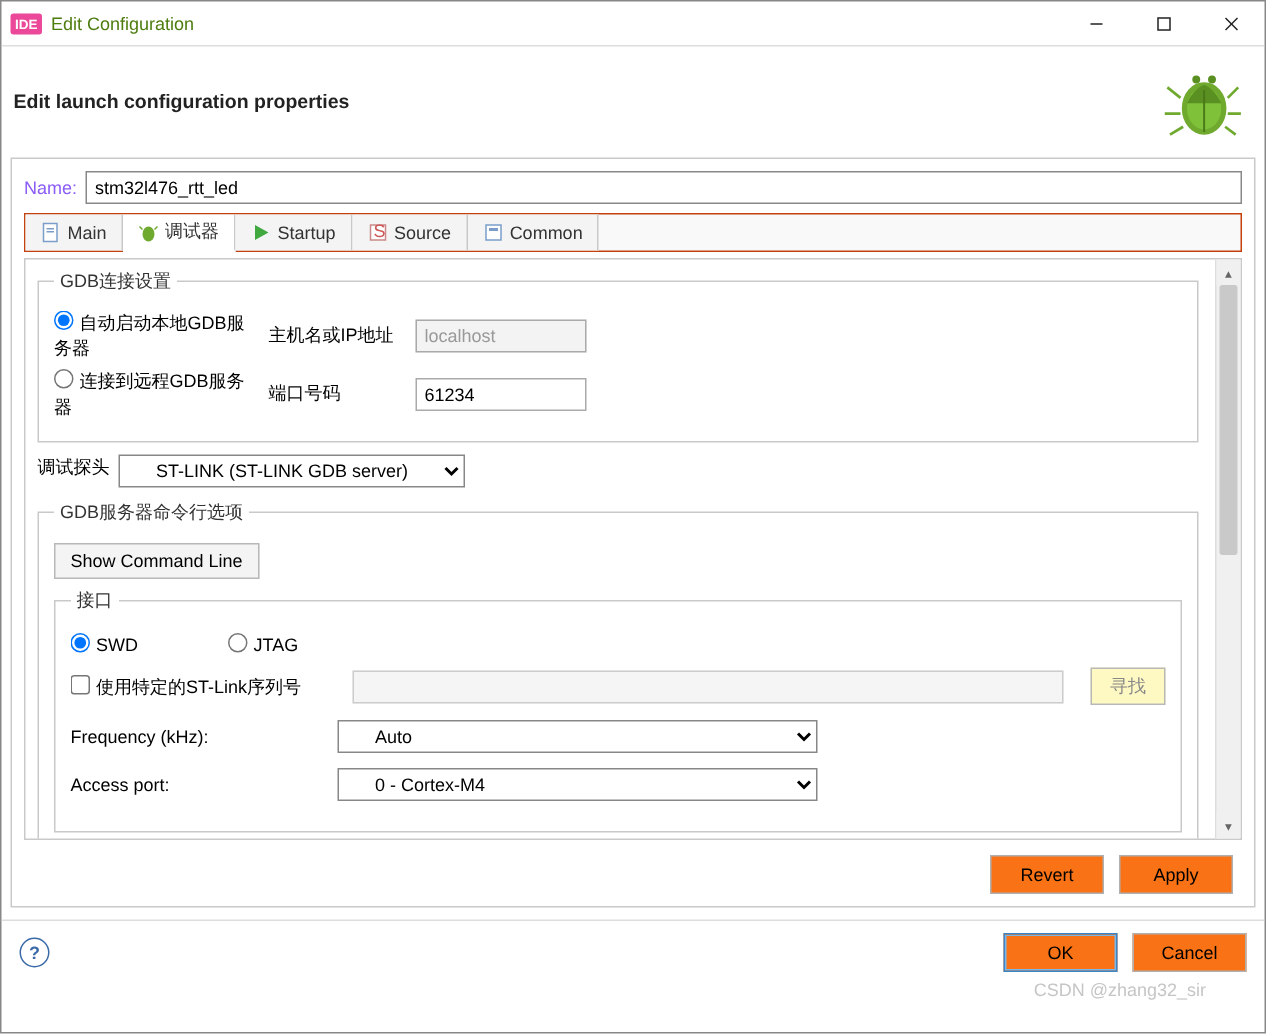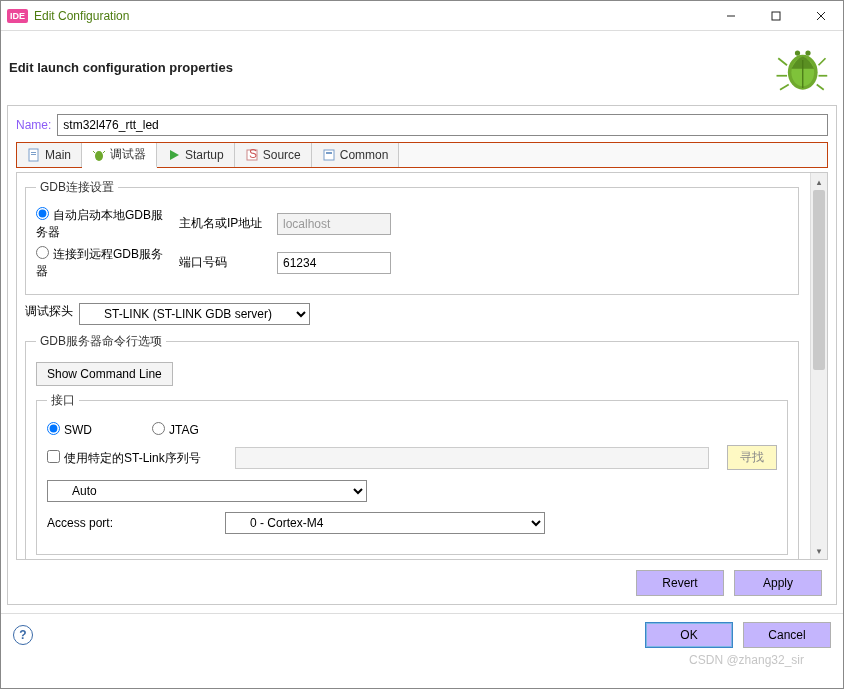--- a/index.html
+++ b/index.html
@@ -51,21 +51,21 @@
     .serial-row { display: flex; align-items: center; gap: 18px; margin: 8px 0; }
     .serial-row .ser-select { flex: 1; border: 1px solid #ccc; height: 22px; background: #f5f5f5; }
     .btn-small { border: 1px solid #b8b8b8; background: #fef9c3; padding: 3px 12px; color: #888; }
 
     .field-row { display: flex; align-items: center; gap: 8px; margin: 10px 0; }
     .field-row .flabel { width: 170px; }
     .field-row select { flex: 1; max-width: 320px; }
 
     .midbtns { display: flex; justify-content: flex-end; gap: 10px; padding: 10px 6px 4px 0; }
     .footer { display: flex; justify-content: space-between; align-items: center; padding: 8px 12px; border-top: 1px solid #ddd; margin-top: 8px; }
-    .btn { border: 1px solid #b0b0b0; background: #c4b5fd; padding: 5px 0; width: 88px; text-align: center; }
+    .btn { border: 1px solid #b0b0b0; background: #f97316; padding: 5px 0; width: 76px; text-align: center; }
     .btn.primary { border: 1px solid #3a86c8; box-shadow: 0 0 0 1px #7fb7e4 inset; }
     .help-icon { width: 20px; height: 20px; border: 1.5px solid #3a6aa8; border-radius: 50%; display: flex; align-items: center; justify-content: center; color: #3a6aa8; font-weight: bold; }
 
     .watermark { position: absolute; right: 40px; bottom: 22px; color: rgba(140,140,140,0.5); font-size: 12px; pointer-events: none; }
 
     input[type=radio], input[type=checkbox] { margin-right: 4px; transform: translateY(1px); }
   </style>
 </head>
 <body>
 
@@ -203,20 +203,21 @@
         <div class="iface-row">
           <label><input type="radio" name="iface" checked="" style=""><span>SWD</span></label>
           <label><input type="radio" name="iface" style=""><span>JTAG</span></label>
         </div>
         <div class="serial-row">
           <label style="width:170px;"><input type="checkbox" style=""><span>使用特定的ST-Link序列号</span></label>
           <div class="ser-select"></div>
           <button class="btn-small">寻找</button>
         </div>
         <div class="field-row">
+          <span class="flabel">Frequency (kHz):</span>
           <select><option>Auto</option></select>
         </div>
         <div class="field-row">
           <span class="flabel">Access port:</span>
           <select><option>0 - Cortex-M4</option></select>
         </div>
       </fieldset>
 
       
 

